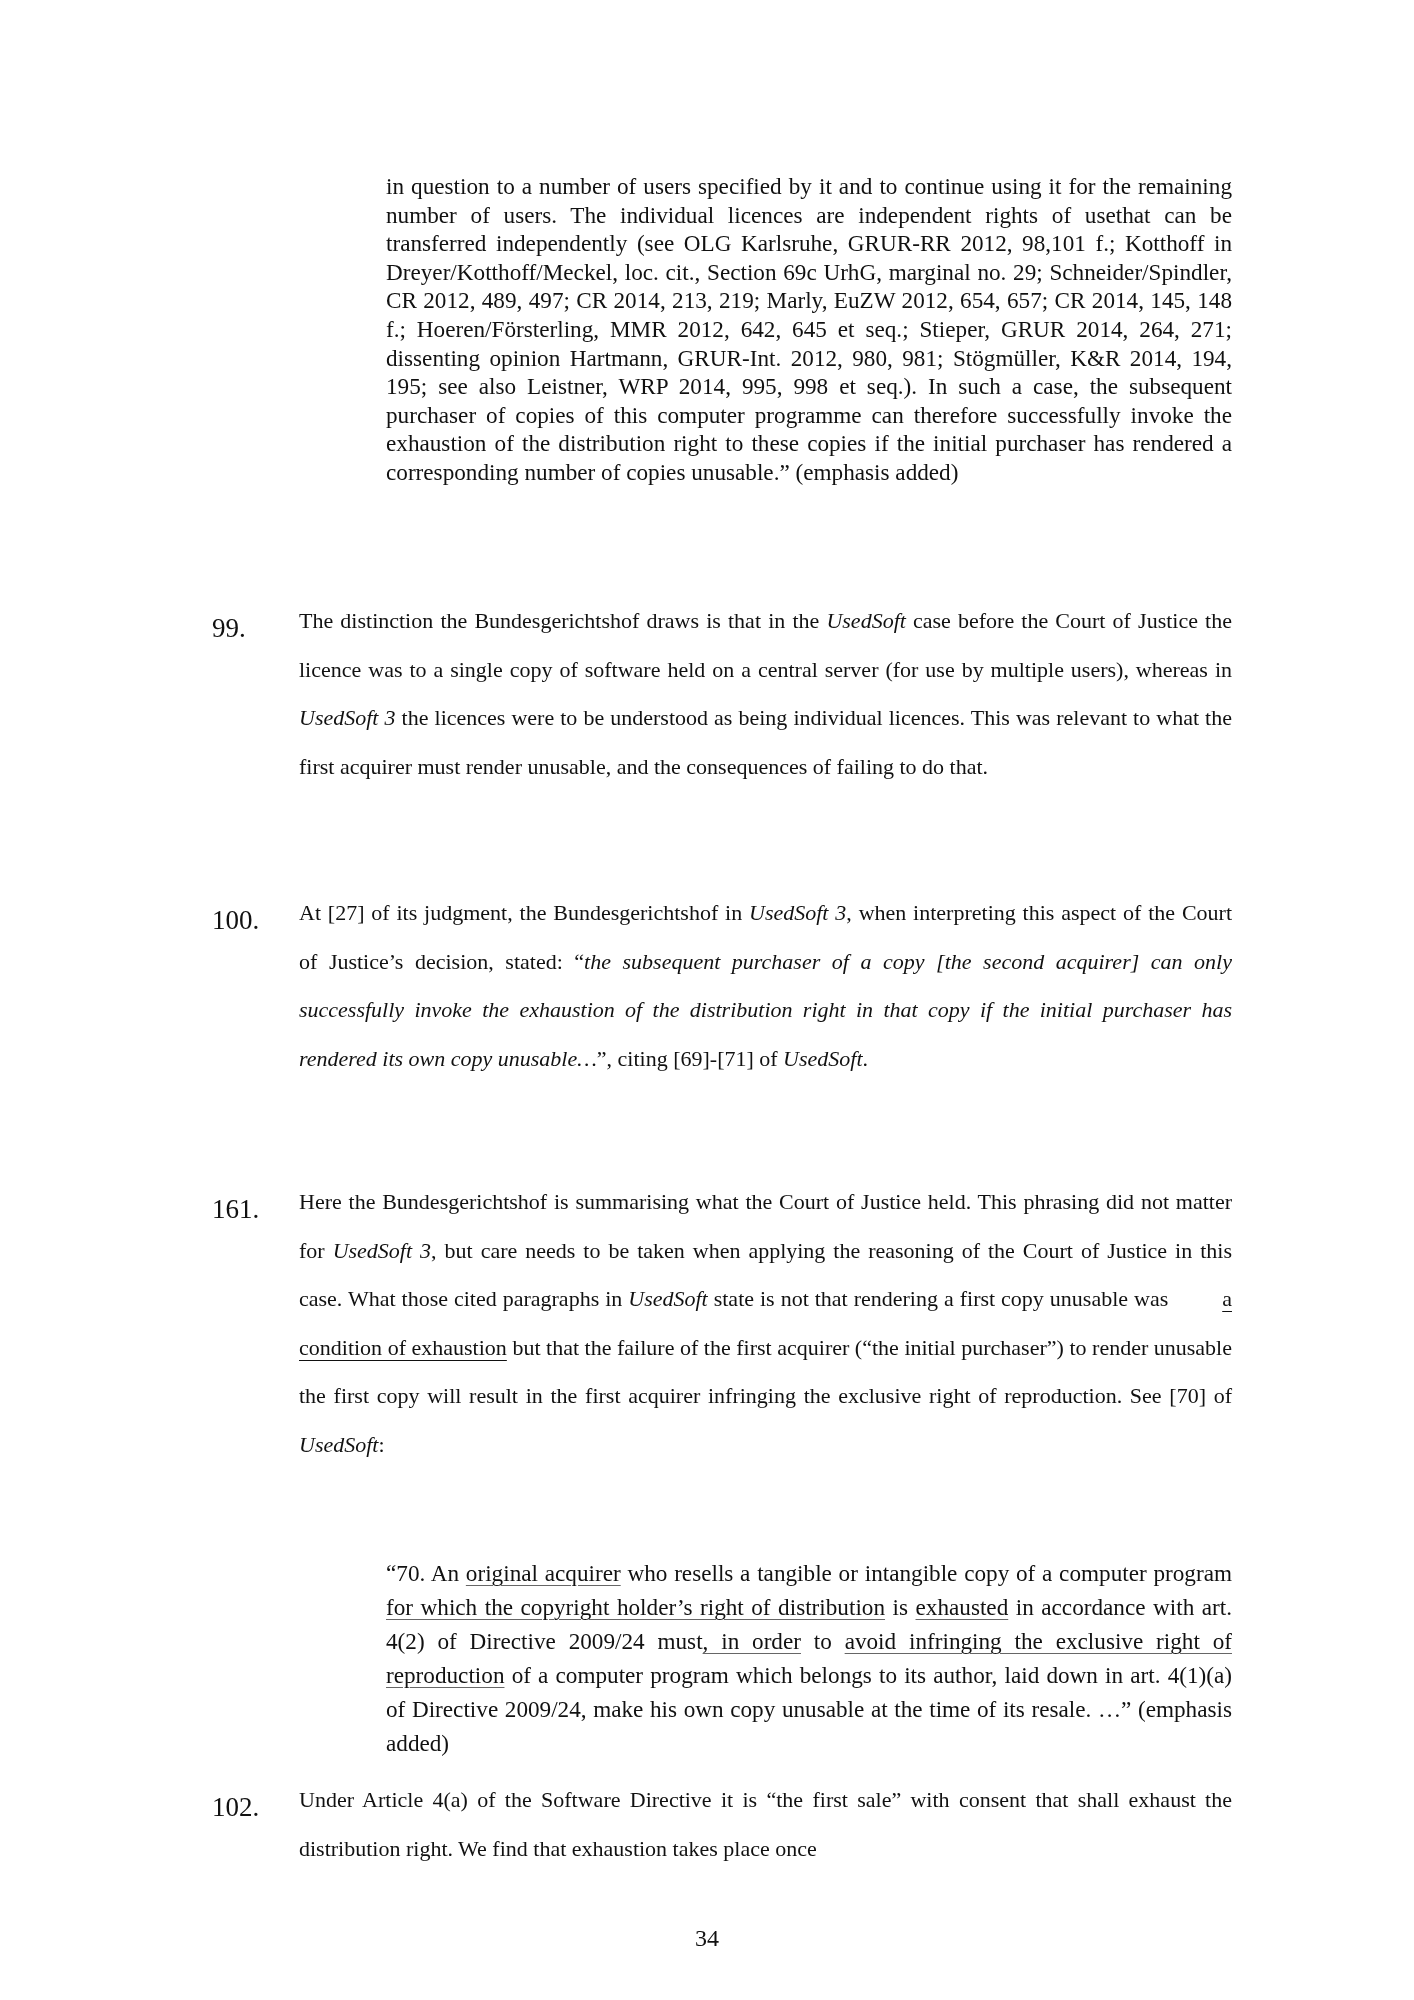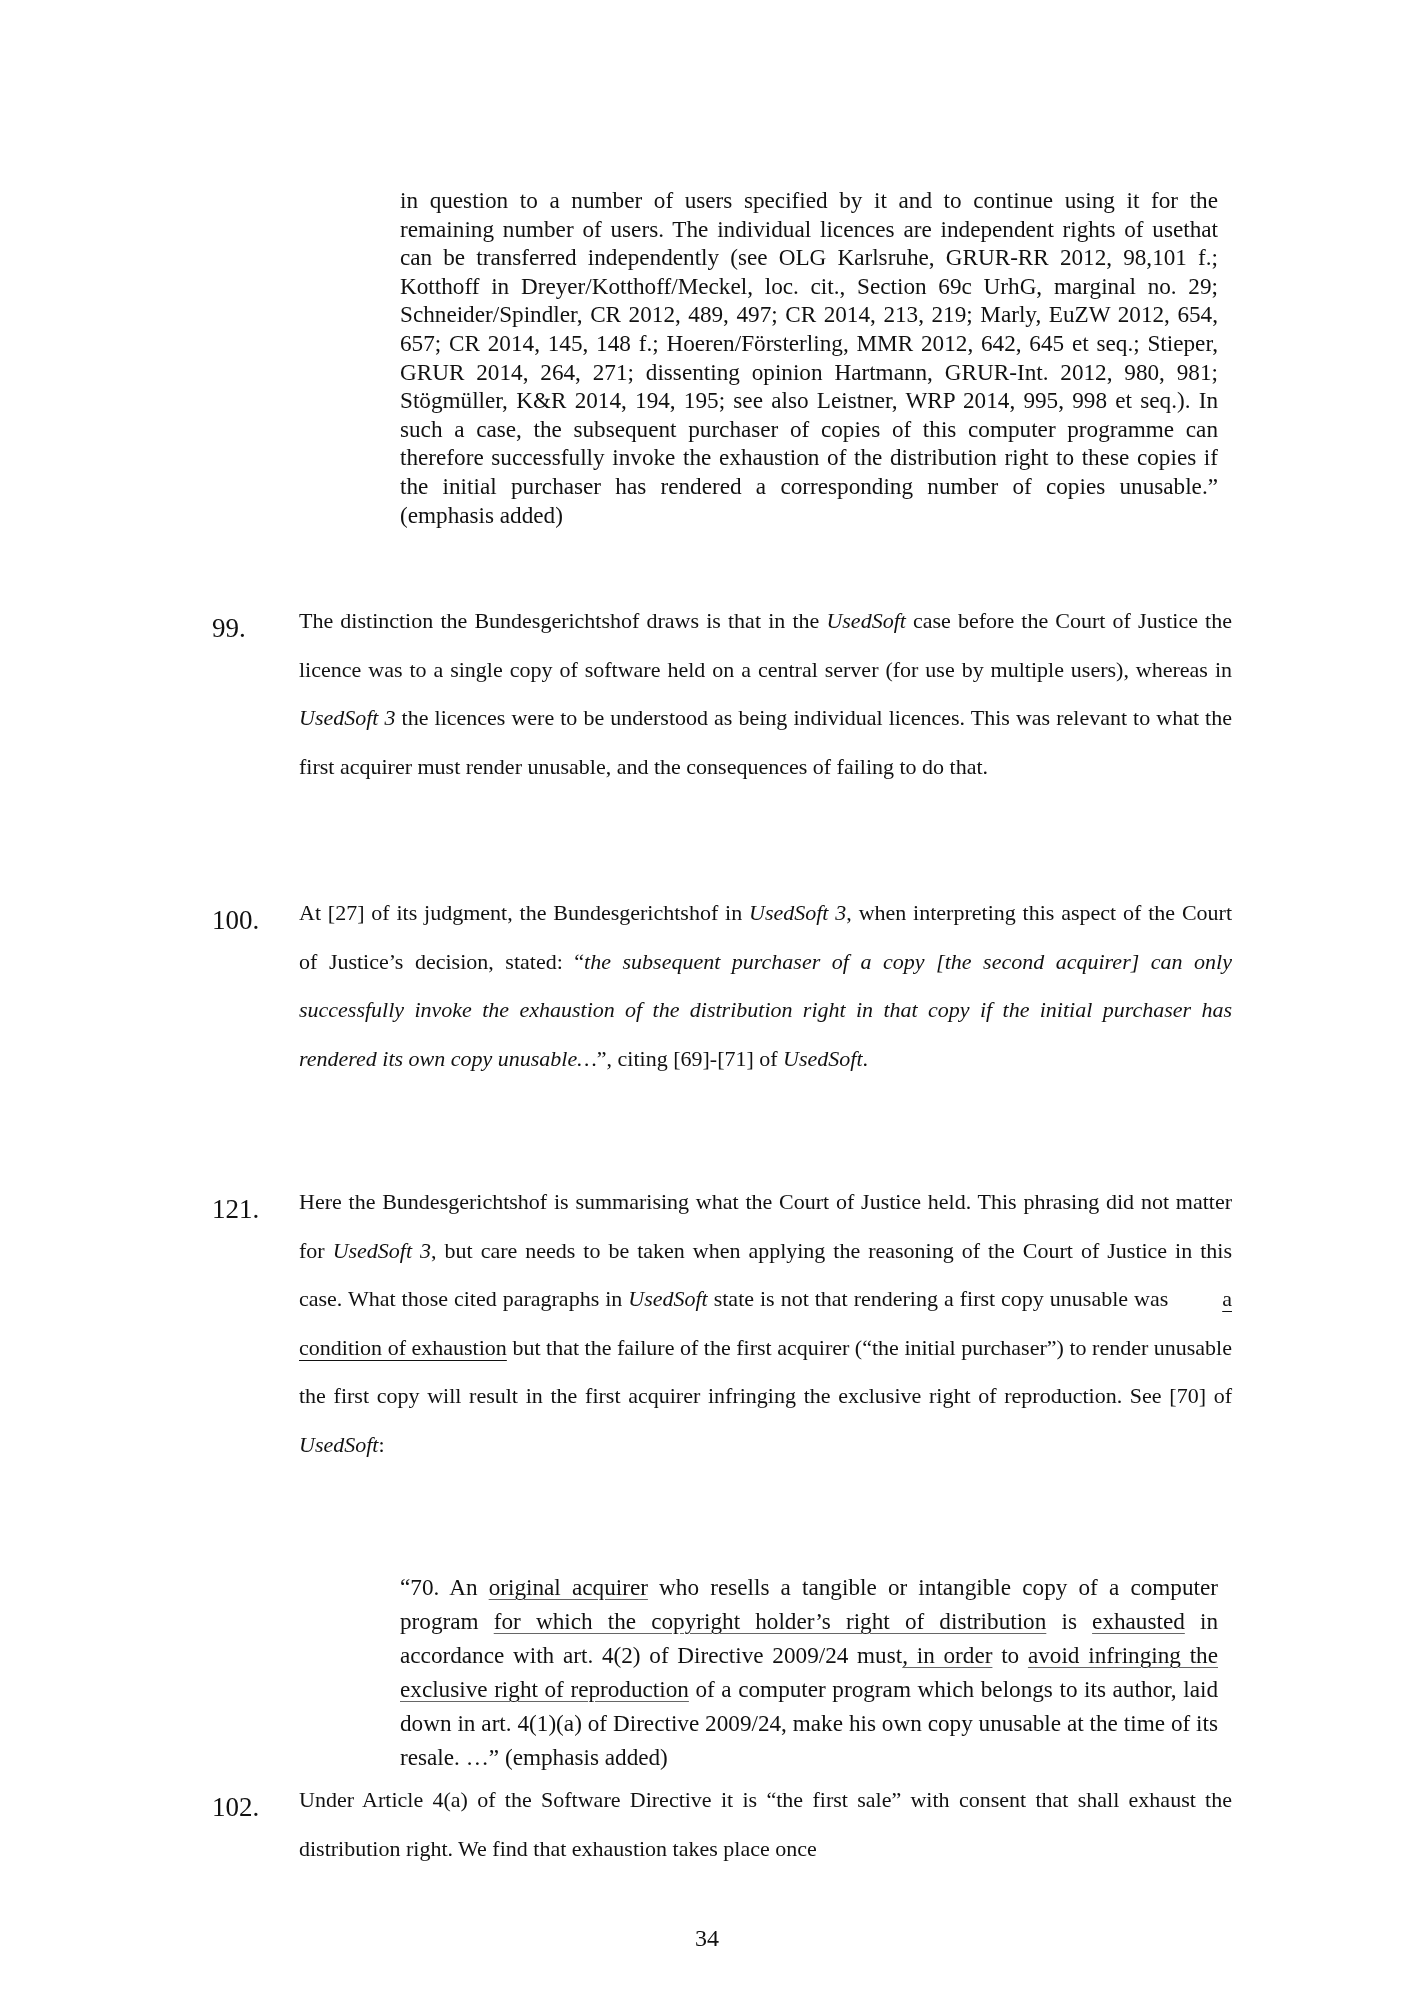--- a/index.html
+++ b/index.html
@@ -2,21 +2,21 @@
 <html><head>
 <meta charset="utf-8">
 <style>
   html, body { margin: 0; padding: 0; background: #ffffff; }
   body { width: 1414px; height: 2000px; position: relative; overflow: hidden;
          font-family: "Liberation Serif", "DejaVu Serif", serif; color: #111111; }
   .page { position: absolute; left: 0; top: 0; width: 1414px; height: 2000px; background: #fff; }
 
   .quote-block { position: absolute; left: 386px; width: 846px;
                  font-size: 23.2px; line-height: 28.6px; text-align: justify; }
-  .quote-block p { margin: 14px; }
+  .quote-block p { margin: 0; }
 
   .para { position: absolute; left: 299px; width: 933px; }
   .para-num { position: absolute; left: -87px; top: 7px; font-size: 27px; line-height: 48.5px; }
   .para-text { font-size: 22px; line-height: 48.5px; text-align: justify; margin: 0; }
 
   .u { text-decoration: underline; text-decoration-thickness: 1px; text-underline-offset: 5px; margin-left: 48px; }
   .q-u { text-decoration: underline; text-decoration-color: #666; text-decoration-thickness: 1px; text-underline-offset: 4px; }
 
   .page-number { position: absolute; left: 0; width: 1414px; top: 1925px; text-align: center;
                  font-size: 24px; }
@@ -34,21 +34,21 @@
     <span class="para-num">99.</span>
     <p class="para-text"><span>The distinction the Bundesgerichtshof draws is that in the </span><span style="font-style: italic;">UsedSoft</span><span> case before the Court of Justice the licence was to a single copy of software held on a central server (for use by multiple users), whereas in </span><span style="font-style: italic;">UsedSoft 3</span><span> the licences were to be understood as being individual licences. This was relevant to what the first acquirer must render unusable, and the consequences of failing to do that.</span></p>
   </div>
 
   <div class="para" style="top:889px;">
     <span class="para-num">100.</span>
     <p class="para-text"><span>At [27] of its judgment, the Bundesgerichtshof in </span><span style="font-style: italic;">UsedSoft 3</span><span>, when interpreting this aspect of the Court of Justice’s decision, stated: “</span><span style="font-style: italic;">the subsequent purchaser of a copy [the second acquirer] can only successfully invoke the exhaustion of the distribution right in that copy if the initial purchaser has rendered its own copy unusable…</span><span>”, citing [69]-[71] of </span><span style="font-style: italic;">UsedSoft</span><span>.</span></p>
   </div>
 
   <div class="para" style="top:1178px;">
-    <span class="para-num">121.</span>
+    <span class="para-num">161.</span>
     <p class="para-text"><span>Here the Bundesgerichtshof is summarising what the Court of Justice held. This phrasing did not matter for </span><span style="font-style: italic;">UsedSoft 3</span><span>, but care needs to be taken when applying the reasoning of the Court of Justice in this case. What those cited paragraphs in </span><span style="font-style: italic;">UsedSoft</span><span> state is not that rendering a first copy unusable was </span><span class="u">a condition of exhaustion</span><span> but that the failure of the first acquirer (“the initial purchaser”) to render unusable the first copy will result in the first acquirer infringing the exclusive right of reproduction. See [70] of </span><span style="font-style: italic;">UsedSoft</span><span>:</span></p>
   </div>
 
   <div class="quote-block" style="top:1556px; line-height:34px;">
     <p><span>“70. An </span><span class="q-u">original acquirer</span><span> who resells a tangible or intangible copy of a computer program </span><span class="q-u">for which the copyright holder’s right of distribution</span><span> is </span><span class="q-u">exhausted</span><span> in accordance with art. 4(2) of Directive 2009/24 must</span><span class="q-u">, in order</span><span> to </span><span class="q-u">avoid infringing the exclusive right of reproduction</span><span> of a computer program which belongs to its author, laid down in art. 4(1)(a) of Directive 2009/24, make his own copy unusable at the time of its resale. …” (emphasis added)</span></p>
   </div>
 
   <div class="para" style="top:1776px;">
     <span class="para-num">102.</span>
     <p class="para-text"><span>Under Article 4(a) of the Software Directive it is “the first sale” with consent that shall exhaust the distribution right. We find that exhaustion takes place once</span></p>

